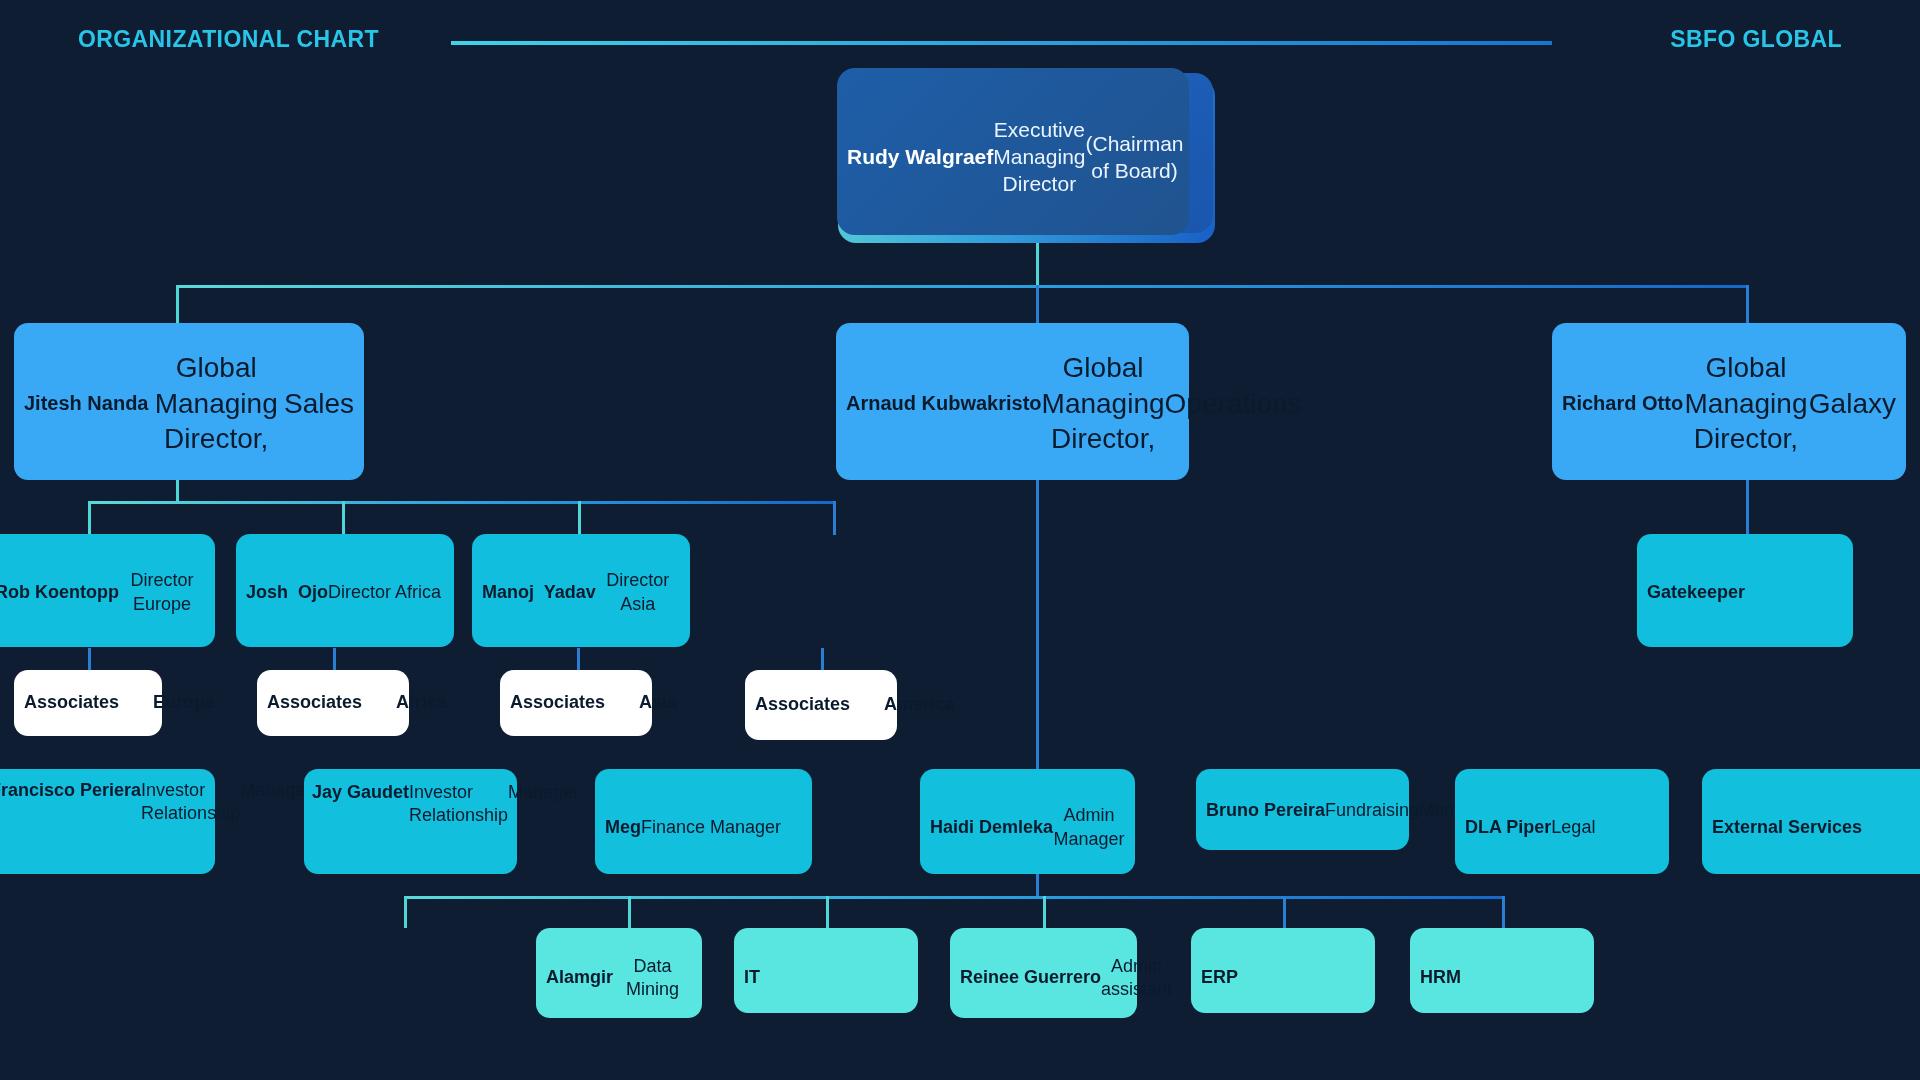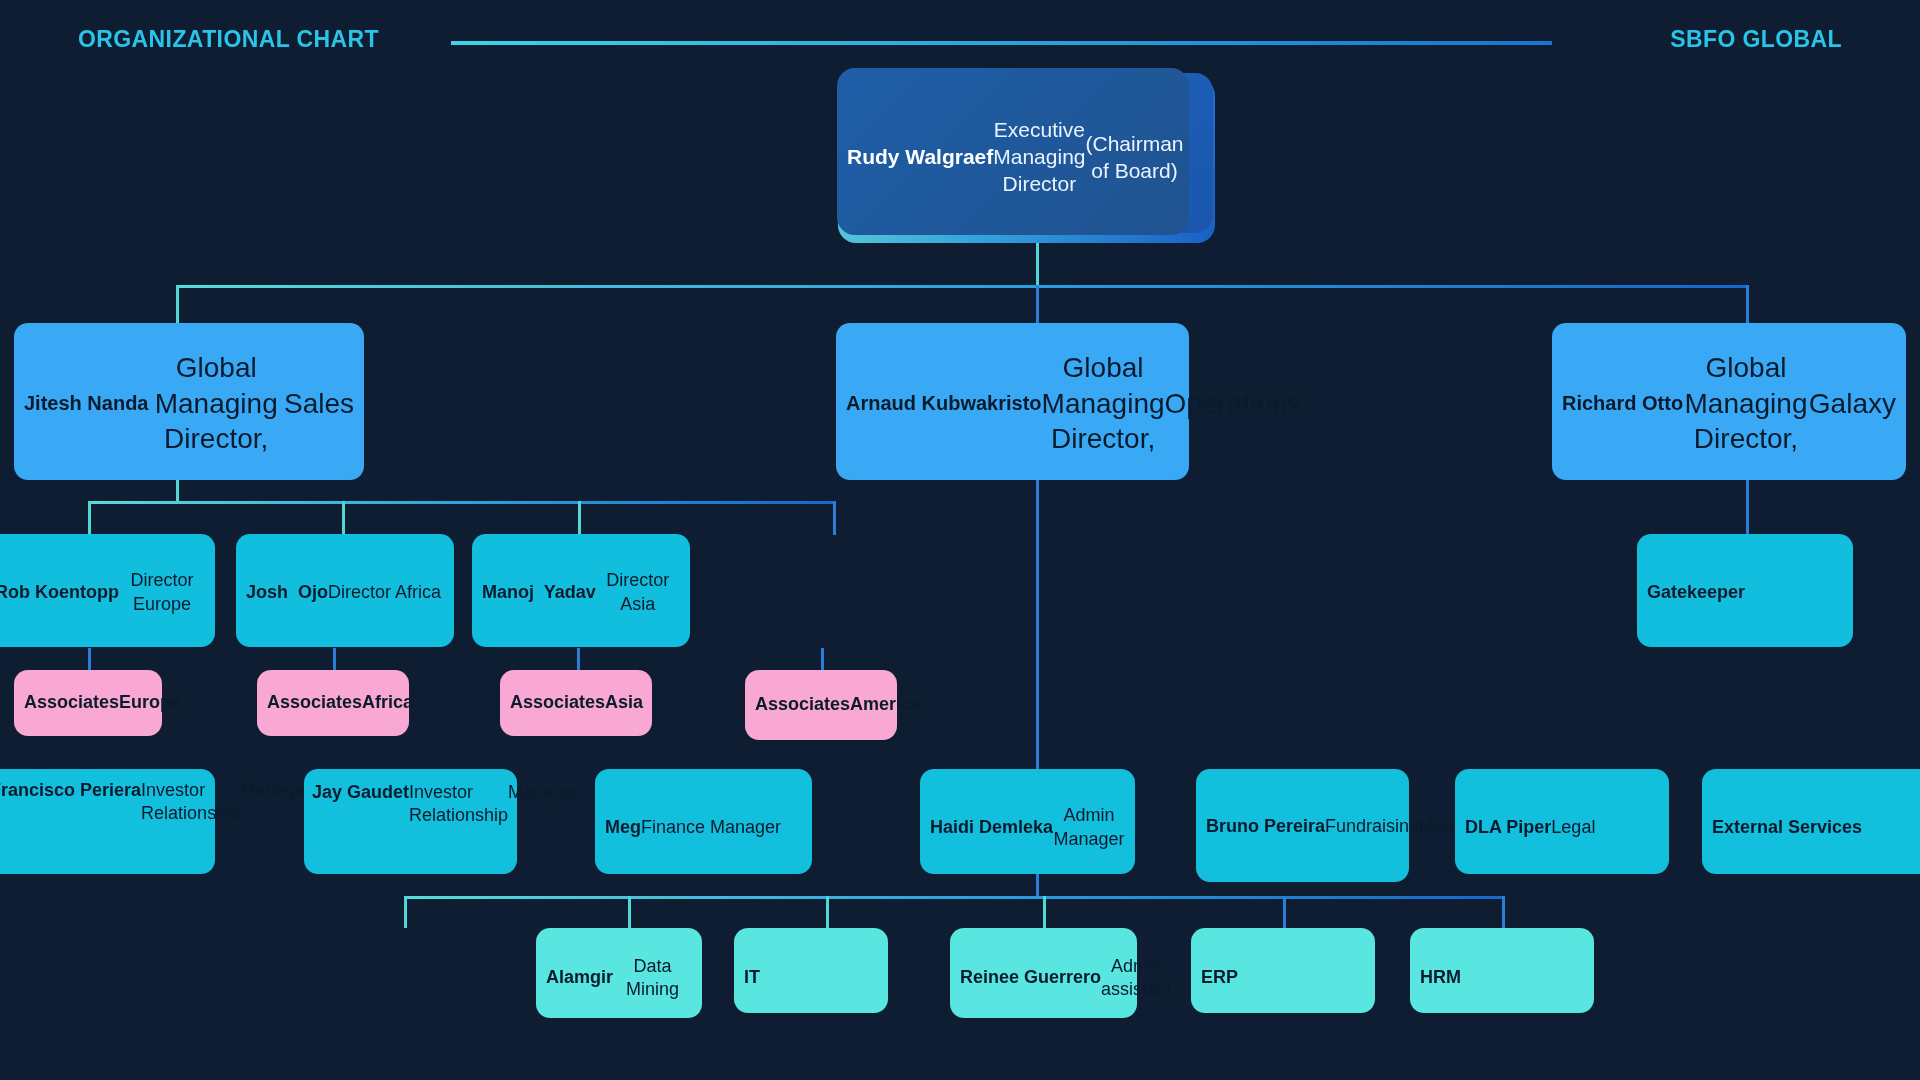--- a/index.html
+++ b/index.html
@@ -90,21 +90,21 @@
   }
   .ceo-shadow-b {
     position: absolute;
     border-radius: 18px;
     background: linear-gradient(160deg, #1f63bd 0%, #1a56ad 100%);
     z-index: 2;
   }
 
   .lvl2 { background: #3aa9f5; }
   .lvl3 { background: #12bedd; }
-  .lvl4 { background: #f9a8d4; }
+  .lvl4 { background: #ffffff; gap: 34px; }
   .lvl5 { background: #12c0de; }
   .lvl6 { background: #5ae6e0; }
 
   .lvl3 .nm, .lvl5 .nm, .lvl6 .nm, .lvl4 .nm { font-size: 18px; }
   .lvl3 .rl, .lvl5 .rl, .lvl6 .rl, .lvl4 .rl { font-size: 18px; }
   .lvl2 .nm { font-size: 20px; }
   .lvl2 .rl { font-size: 28px; }
 
   .align-left { align-items: stretch; }
   .align-left .rl { text-align: left; }
@@ -232,42 +232,42 @@
   <div class="node lvl5" style="left:595px; top:769px; width:217px; height:105px; padding-top:22px;">
     <div class="nm">Meg</div>
     <div class="rl">Finance Manager</div>
   </div>
 
   <div class="node lvl5" style="left:920px; top:769px; width:215px; height:105px; padding-top:22px;">
     <div class="nm">Haidi Demleka</div>
     <div class="rl">Admin Manager</div>
   </div>
 
-  <div class="node lvl5" style="left:1196px; top:769px; width:213px; height:113px; padding-top:12px;">
+  <div class="node lvl5" style="left:1196px; top:769px; width:213px; height:81px; padding-top:12px;">
     <div class="nm">Bruno Pereira</div>
     <div class="rl">Fundraising</div>
     <div class="rl">Manager</div>
   </div>
 
   <div class="node lvl5" style="left:1455px; top:769px; width:214px; height:105px; padding-top:22px;">
     <div class="nm">DLA Piper</div>
     <div class="rl">Legal</div>
   </div>
 
   <div class="node lvl5" style="left:1702px; top:769px; width:235px; height:105px; padding-top:22px;">
     <div class="nm">External Services</div>
   </div>
 
 
   <div class="node lvl6" style="left:536px; top:928px; width:166px; height:90px; padding-top:20px;">
     <div class="nm">Alamgir</div>
     <div class="rl">Data Mining</div>
   </div>
 
-  <div class="node lvl6" style="left:734px; top:928px; width:154px; height:85px; padding-top:25px;">
+  <div class="node lvl6" style="left:734px; top:928px; width:184px; height:85px; padding-top:25px;">
     <div class="nm">IT</div>
   </div>
 
   <div class="node lvl6" style="left:950px; top:928px; width:187px; height:90px; padding-top:20px;">
     <div class="nm">Reinee Guerrero</div>
     <div class="rl">Admin assistant</div>
   </div>
 
   <div class="node lvl6" style="left:1191px; top:928px; width:184px; height:85px; padding-top:25px;">
     <div class="nm">ERP</div>

